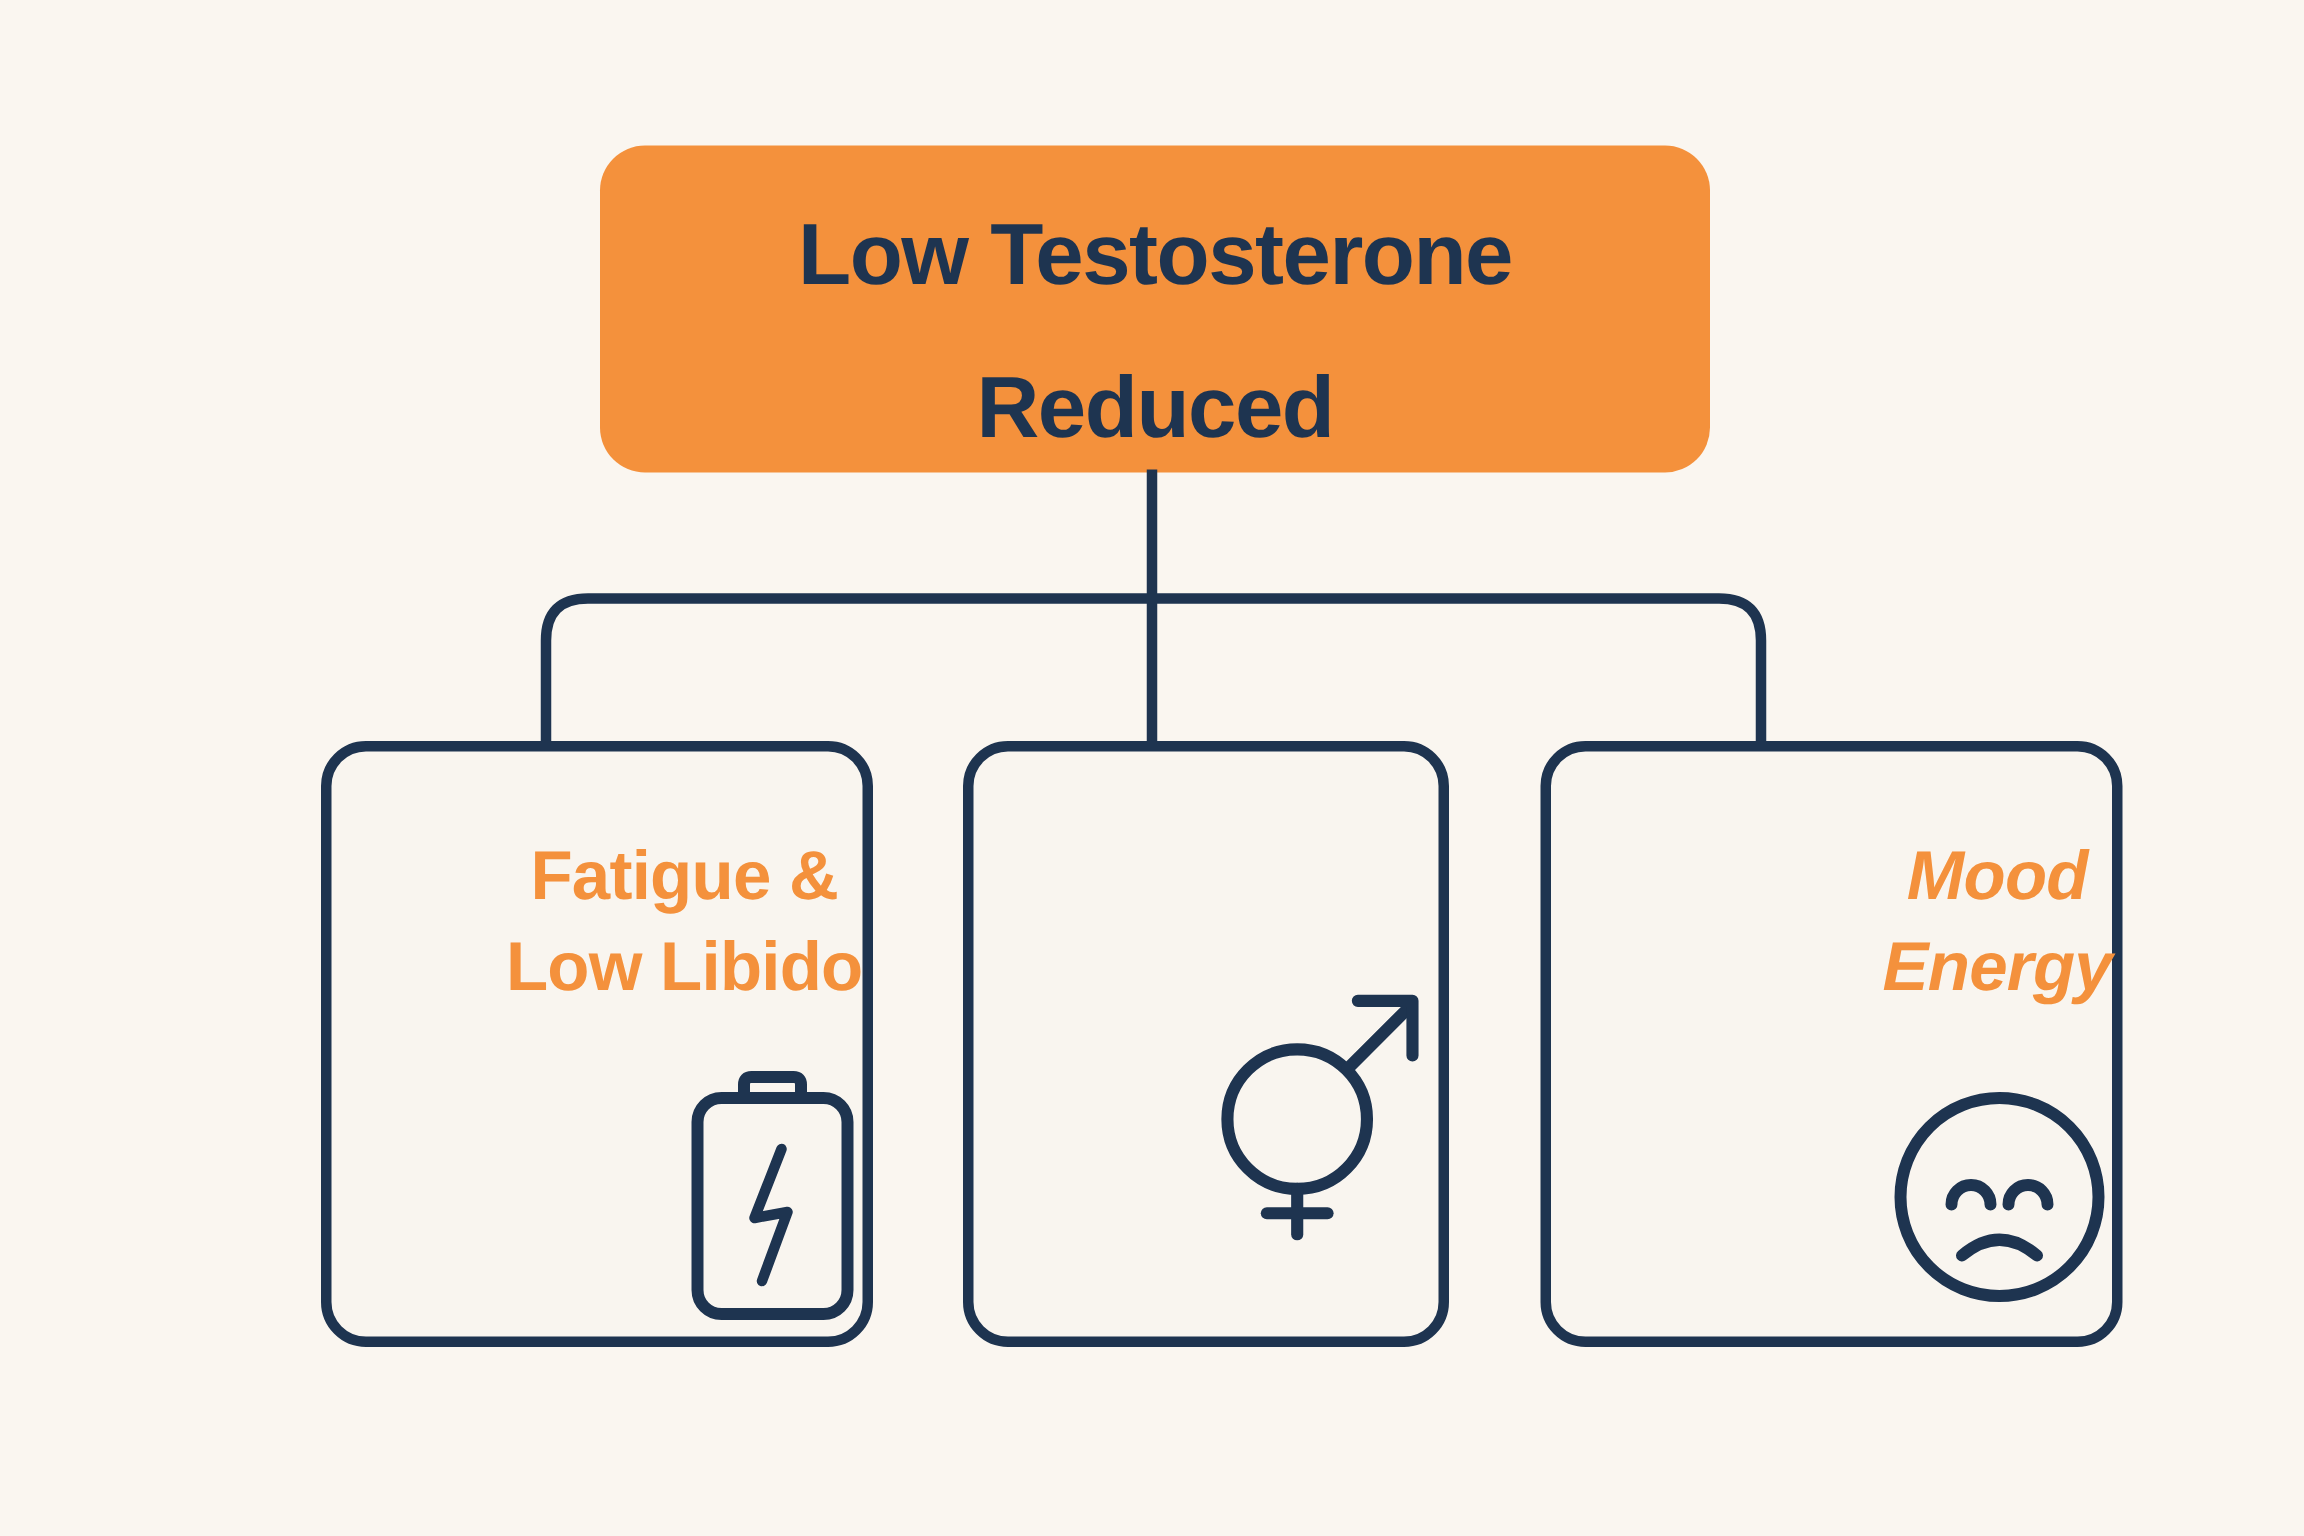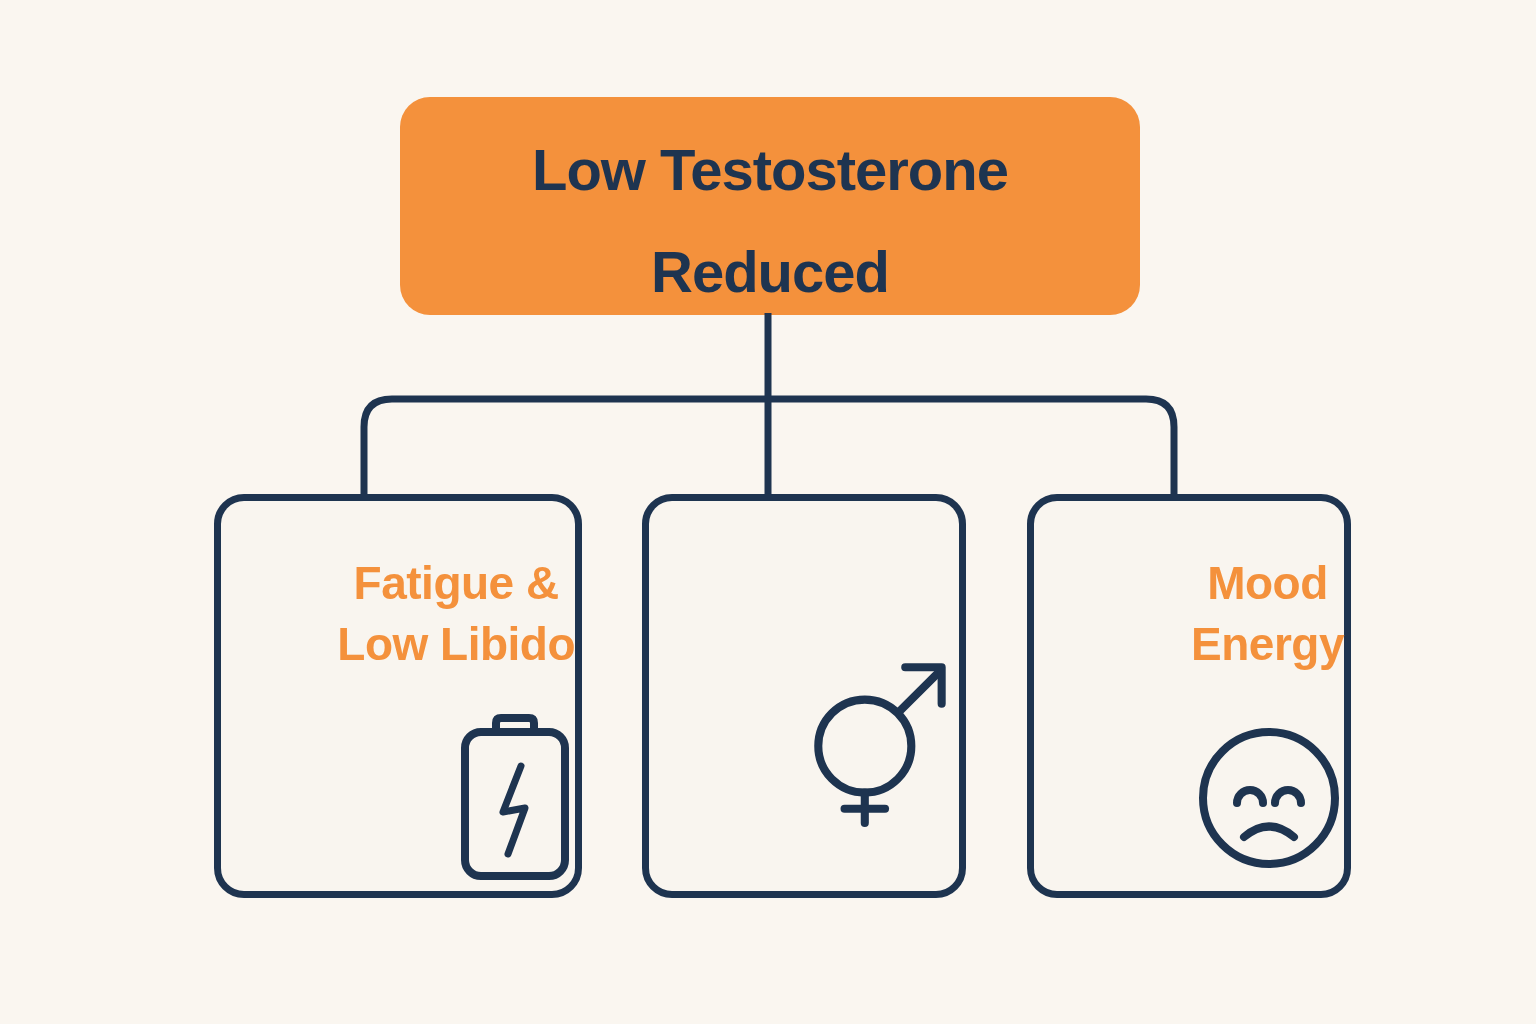--- a/index.html
+++ b/index.html
@@ -49,21 +49,21 @@
     top:494px;height:404px;
     background:var(--card-background);
     border:7px solid var(--navy);
     border-radius:30px;
     display:flex;flex-direction:column;align-items:flex-end;
     padding-top:52px;
     margin-left:36px;
   }
   .card-1{left:178px;width:368px;}
   .card-2{left:606px;width:324px;}
-  .card-3{left:991px;width:324px;}
+  .card-3{left:991px;width:388px;font-style:italic;}
   .card-title{
     color:var(--accent-orange);
     font-size:46px;font-weight:700;
     line-height:1.32;letter-spacing:-0.5px;
     text-align:center;
   }
   .card-title span{display:block;}
   .card-icon{
     margin-top:30px;
     color:var(--navy);

